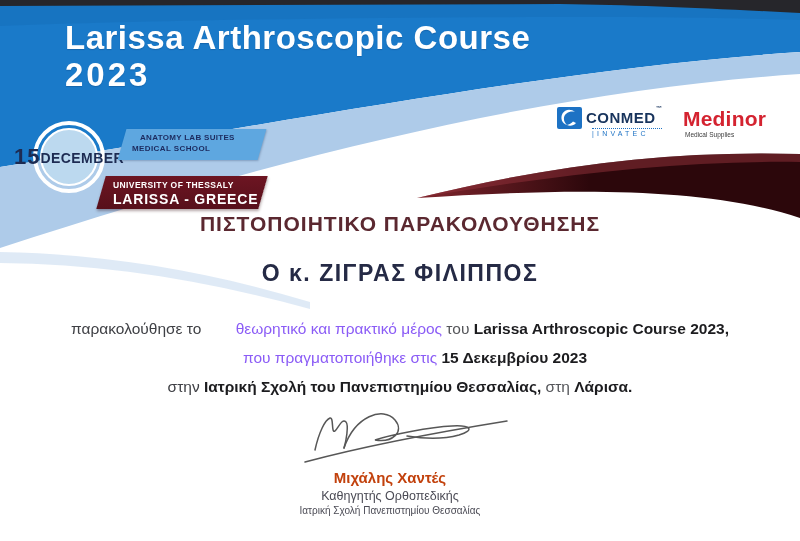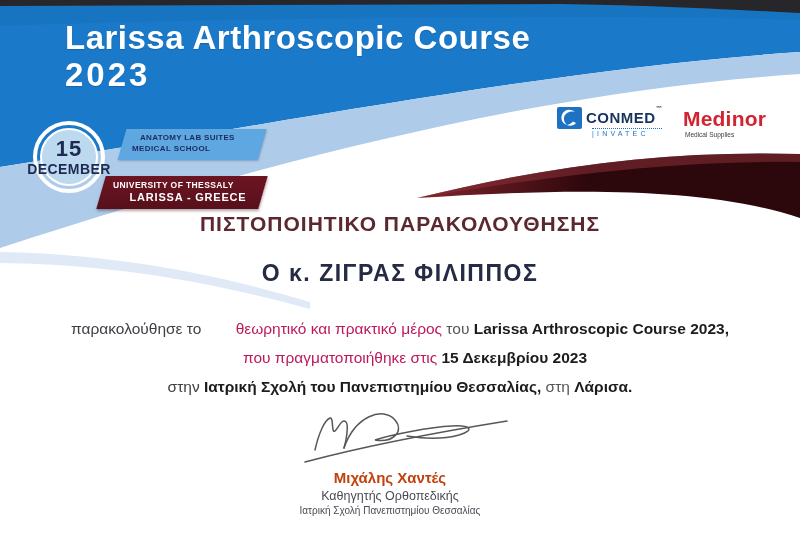--- a/index.html
+++ b/index.html
@@ -23,38 +23,38 @@
   .title .l1{font-size:33px;}
   .title .l2{font-size:33px;letter-spacing:3px;}
   
   .badge{
     position:absolute;left:33px;top:121px;width:72px;height:72px;
     border-radius:50%;border:4px solid #ffffff;box-sizing:border-box;
   }
   .badge-inner{
     position:absolute;inset:3px;border-radius:50%;
     border:2px solid #ffffff;background:var(--badge-fill);
-    display:flex;flex-direction:column;align-items:center;justify-content:center;
+    display:flex;flex-direction:row;align-items:center;justify-content:center;
     color:var(--navy);
   }
   .badge-day{font-size:22px;font-weight:bold;line-height:1;letter-spacing:1px;}
   .badge-month{font-size:14px;font-weight:bold;letter-spacing:.4px;margin-top:1px;}
   
   .ribbon{position:absolute;box-sizing:border-box;}
   .ribbon-bg{position:absolute;inset:0;transform:skewX(-16deg);}
   .ribbon-anatomy{left:122px;top:129px;width:140px;height:31px;}
   .ribbon-anatomy .ribbon-bg{background:var(--ribbon-blue);box-shadow:1px 1px 2px rgba(0,30,70,.25);}
   .ribbon-anatomy .txt{position:relative;color:#1c2a5e;font-weight:bold;font-size:8px;line-height:1.35;padding:4px 0 0 10px;}
   .ribbon-anatomy .txt .r1{margin-left:8px;letter-spacing:.3px;}
   .ribbon-anatomy .txt .r2{margin-left:0;letter-spacing:.4px;}
   .ribbon-univ{left:101px;top:176px;width:162px;height:33px;}
   .ribbon-univ .ribbon-bg{background:linear-gradient(180deg,var(--ribbon-maroon) 0%,#57101b 100%);box-shadow:1px 2px 3px rgba(40,0,10,.35);}
   .ribbon-univ .txt{position:relative;color:#ffffff;font-weight:bold;padding:4px 0 0 12px;line-height:1.25;}
   .ribbon-univ .txt .r1{font-size:8.5px;letter-spacing:.4px;}
-  .ribbon-univ .txt .r2{font-size:11px;letter-spacing:.8px;text-align:center;}
+  .ribbon-univ .txt .r2{font-size:14px;letter-spacing:.8px;}
   
   .conmed{position:absolute;left:557px;top:105px;display:flex;align-items:flex-start;}
   .conmed-mark{width:25px;height:22px;background:var(--conmed-blue);border-radius:2px;margin-top:2px;position:relative;overflow:hidden;}
   .conmed-mark svg{position:absolute;inset:0;}
   .conmed-word{margin-left:4px;display:flex;flex-direction:column;}
   .conmed-name{font-variant:small-caps;text-transform:lowercase;font-weight:bold;font-size:21px;line-height:1;color:var(--conmed-navy);letter-spacing:.5px;}
   .conmed-tm{font-size:6px;vertical-align:top;}
   .conmed-sub{font-size:7px;color:var(--conmed-blue);letter-spacing:3.2px;margin-top:2px;margin-left:6px;border-top:1px dotted var(--conmed-blue);padding-top:1px;}
   .medinor{position:absolute;left:683px;top:108px;}
   .medinor-name{font-weight:bold;font-size:21px;color:var(--medinor-red);line-height:1;letter-spacing:.2px;}
@@ -67,21 +67,21 @@
     font-size:21px;font-weight:bold;color:var(--heading-maroon);letter-spacing:1px;
   }
   .recipient{
     position:absolute;top:260px;left:0;width:800px;text-align:center;
     font-size:23px;font-weight:bold;color:var(--recipient-navy);letter-spacing:1.5px;
   }
   .body-text{
     position:absolute;top:314px;left:0;width:800px;text-align:center;
     font-size:15.5px;color:#55565a;line-height:29px;
   }
-  .body-text .dim{color:#be185d;margin-left:30px;}
+  .body-text .dim{color:#8b5cf6;margin-left:30px;}
   .body-text .dark{color:#3f4045;}
   .body-text b{color:#1c1c1f;}
   
   .signature{position:absolute;left:295px;top:398px;}
   .signatory{
     position:absolute;top:469px;left:0;width:780px;text-align:center;color:#4b4b55;
   }
   .signatory .name{font-size:15px;font-weight:bold;color:#c2410c;margin-bottom:3px;}
   .signatory .role{font-size:12.5px;margin-bottom:2px;}
   .signatory .affil{font-size:10px;}

